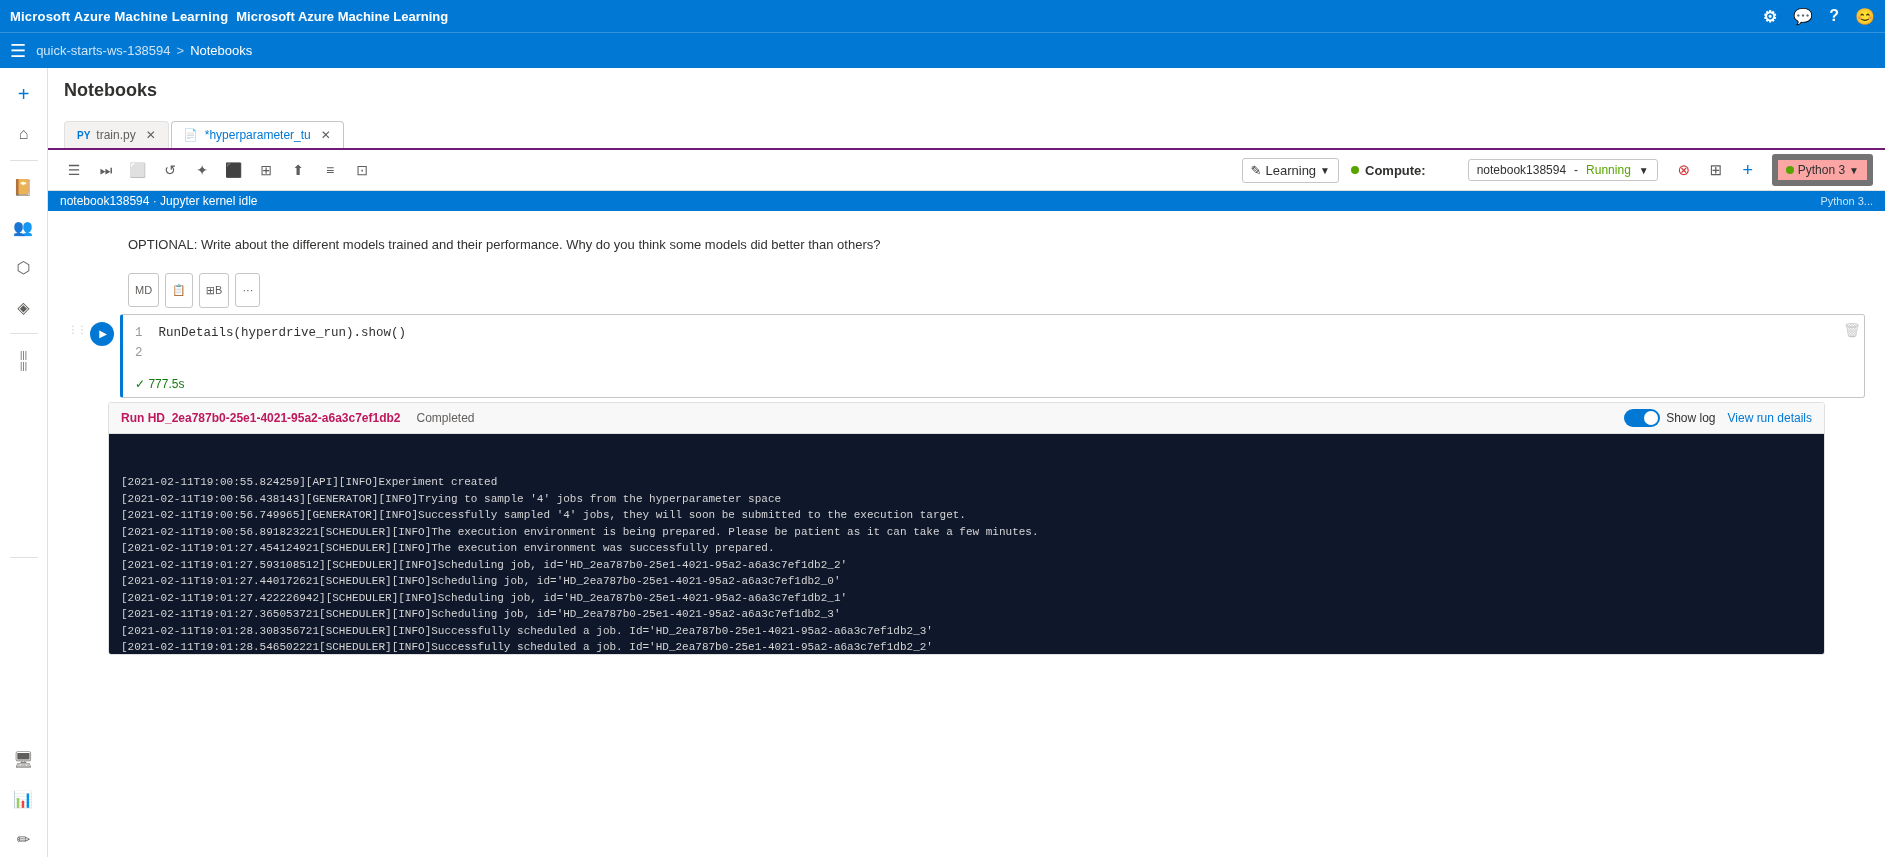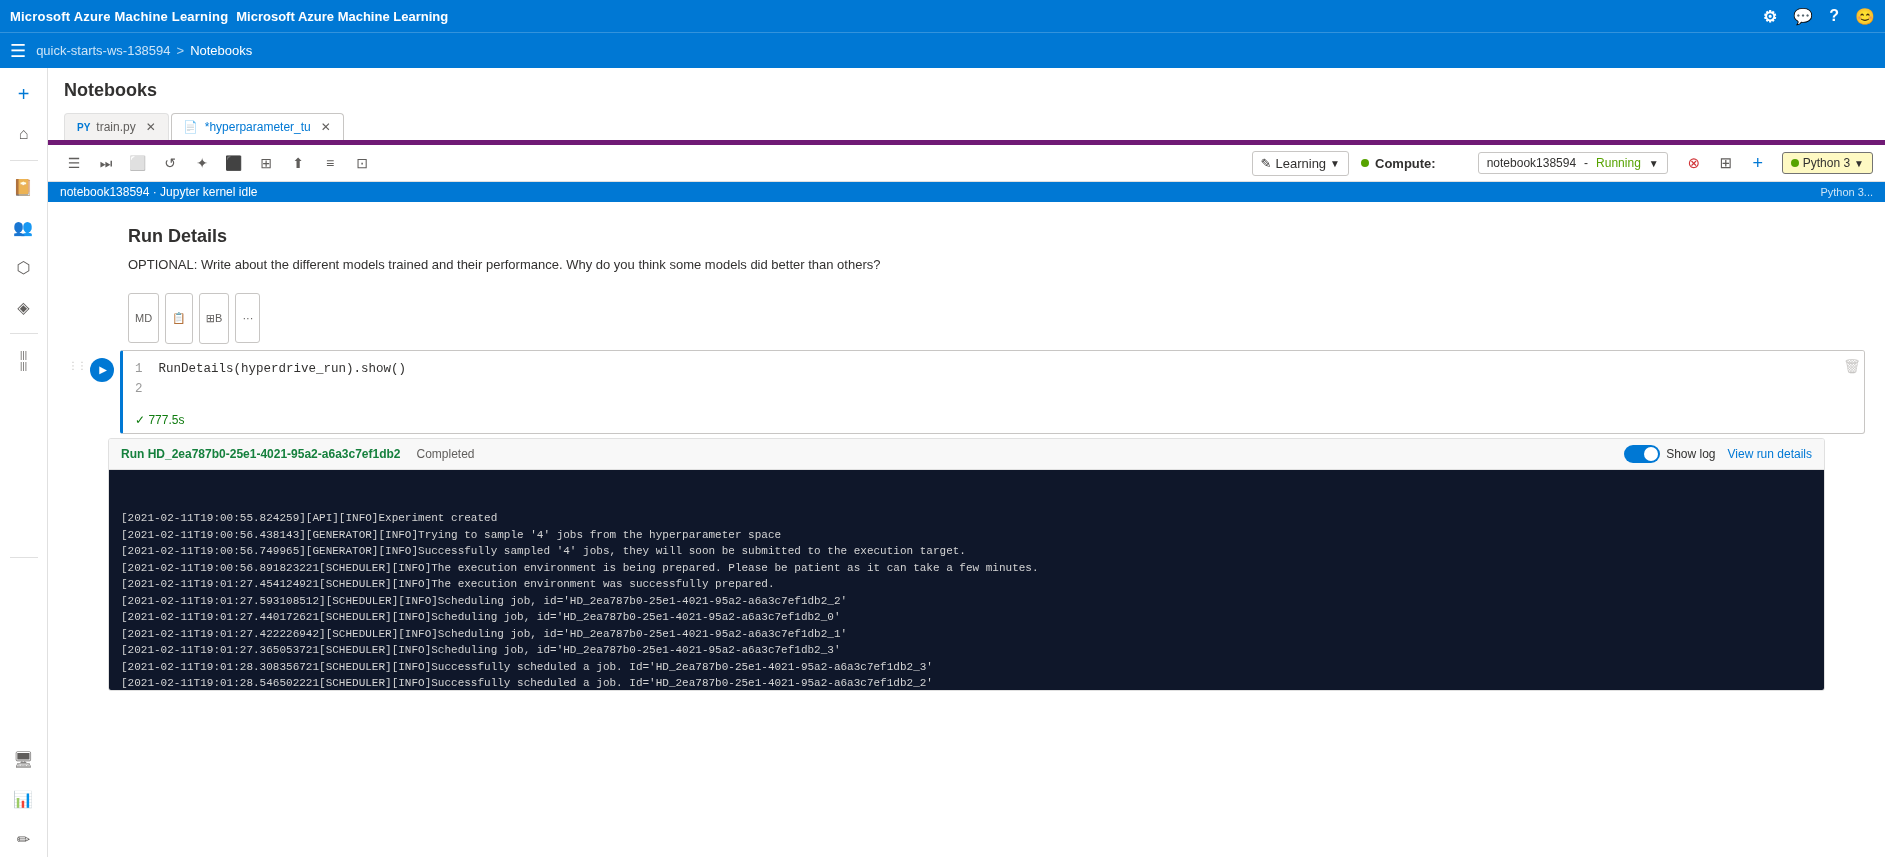--- a/index.html
+++ b/index.html
@@ -96,22 +96,22 @@
       color: #323130;
       background: white;
     }
 
     
     #tabs-bar {
       display: flex;
       align-items: flex-end;
       padding: 0 16px;
       background: white;
-      border-bottom: 5px solid #701a75;
-      margin-top: 12px;
+      border-bottom: 2px solid #701a75;
+      margin-top: 20px;
     }
     .tab {
       display: flex;
       align-items: center;
       gap: 6px;
       padding: 6px 12px;
       border: 1px solid #e0e0e0;
       border-bottom: none;
       border-radius: 4px 4px 0 0;
       background: #f3f2f1;
@@ -245,21 +245,21 @@
       display: flex;
       align-items: center;
       gap: 6px;
       padding: 4px 60px 4px 80px;
       margin-bottom: 2px;
     }
     .cell-mini-btn {
       display: flex;
       align-items: center;
       gap: 2px;
-      padding: 18px 6px;
+      padding: 10px 6px;
       border: 1px solid #c8c6c4;
       border-radius: 3px;
       cursor: pointer;
       font-size: 11px;
       color: #605e5c;
       background: white;
     }
 
     
     .code-cell-wrapper {
@@ -328,21 +328,21 @@
       overflow: hidden;
     }
     .output-header {
       display: flex;
       align-items: center;
       justify-content: space-between;
       padding: 6px 12px;
       background: #f8f8f8;
       border-bottom: 1px solid #e0e0e0;
     }
-    .run-id { font-size: 12px; color: #15803d; font-weight: 600; }
+    .run-id { font-size: 12px; color: #be185d; font-weight: 600; }
     .completed-badge {
       font-size: 12px;
       color: #605e5c;
       margin-left: 8px;
     }
     .output-header-right {
       display: flex;
       align-items: center;
       gap: 12px;
     }
@@ -384,22 +384,22 @@
       overflow-y: auto;
       white-space: pre;
     }
 
     
     #python-pill {
       display: flex;
       align-items: center;
       gap: 4px;
       padding: 3px 8px;
-      background: #fef9c3;
-      border: 1px solid #737373;
+      background: #fca5a5;
+      border: 6px solid #737373;
       border-radius: 3px;
       font-size: 12px;
       color: #323130;
       margin-left: 6px;
       cursor: pointer;
     }
 
     
     .cell-delete {
       position: absolute;
@@ -519,21 +519,20 @@
     </div>
 
     <div id="kernel-bar">
       <span>notebook138594 · Jupyter kernel idle</span>
       <span style="font-size:11px;opacity:0.8;">Python 3...</span>
     </div>
 
     <div id="notebook-content">
 
       <div class="markdown-cell">
-        <div class="cell-heading">Run Details</div>
         <div class="cell-text">OPTIONAL: Write about the different models trained and their performance. Why do you think some models did better than others?</div>
       </div>
 
       <div class="cell-mini-toolbar">
         <div class="cell-mini-btn">MD</div>
         <div class="cell-mini-btn">📋</div>
         <div class="cell-mini-btn">⊞B</div>
         <div class="cell-mini-btn">···</div>
       </div>
 

